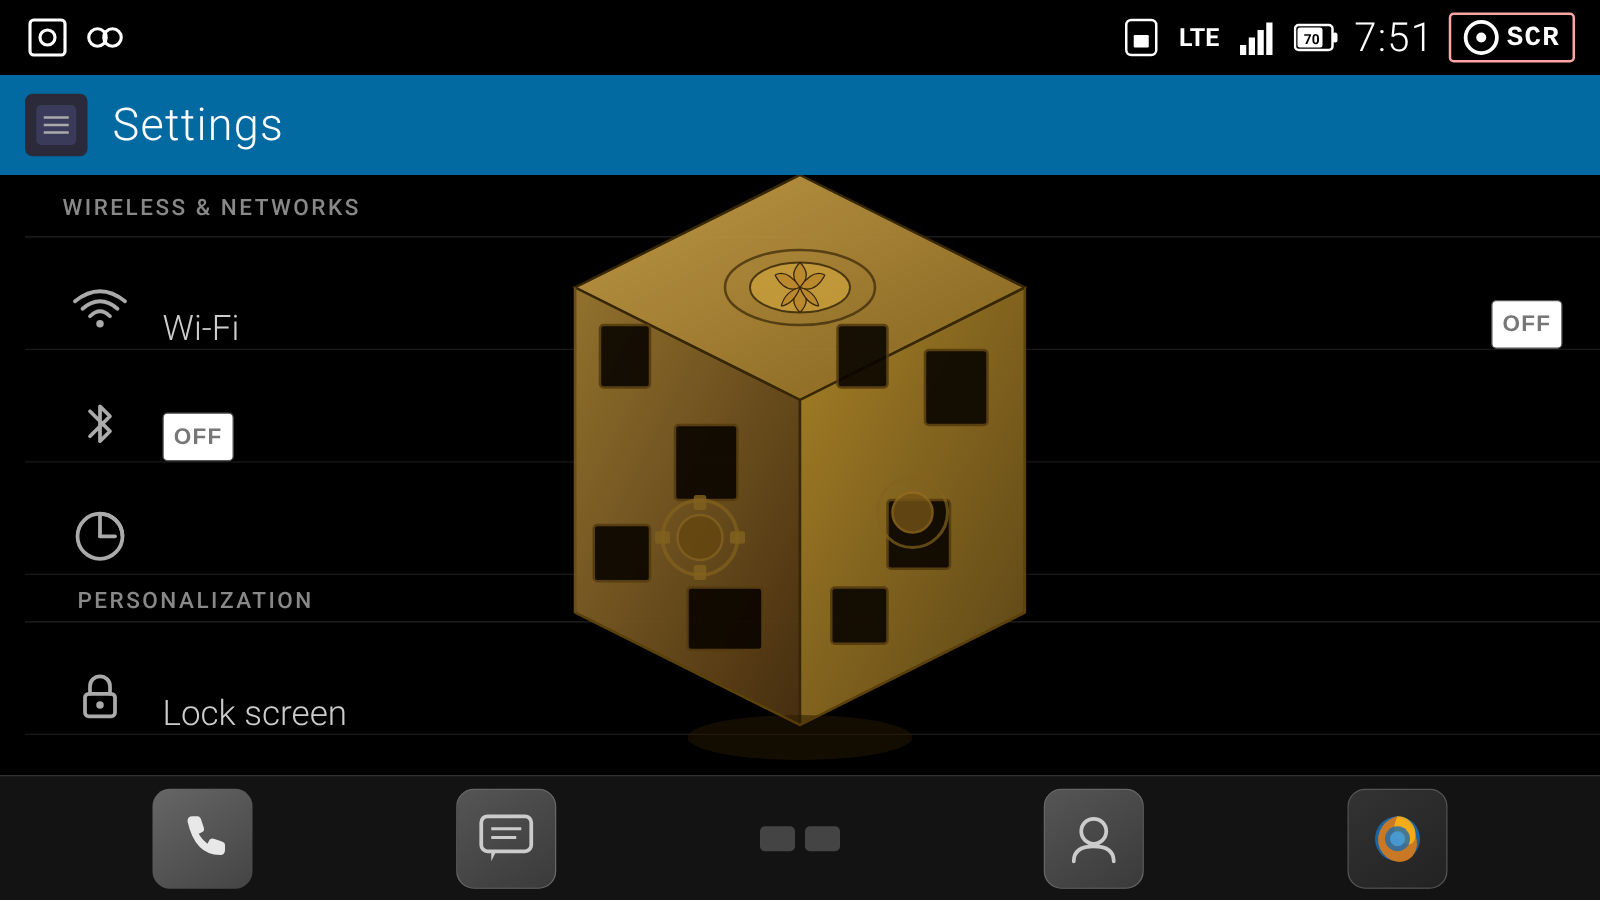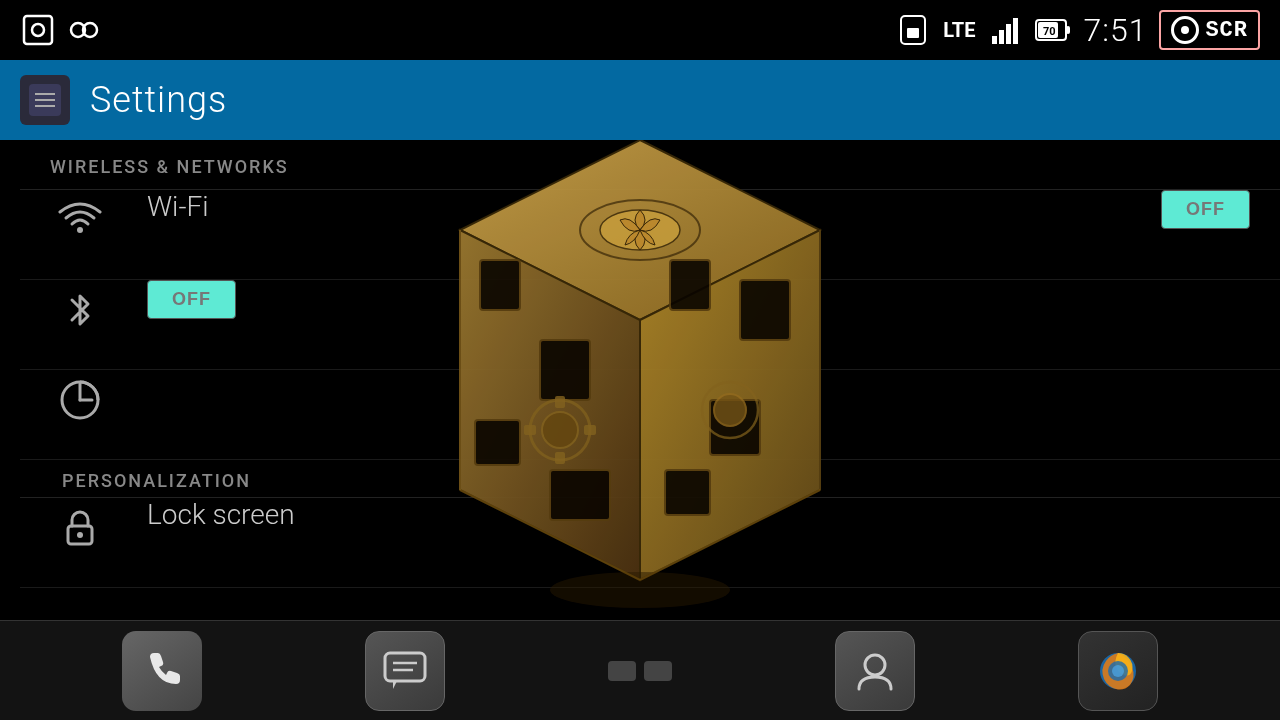--- a/index.html
+++ b/index.html
@@ -135,50 +135,49 @@
       font-size: 18px;
       font-weight: 500;
       color: #888;
       letter-spacing: 2px;
       border-bottom: 1px solid #222;
     }
 
     
     .settings-item {
       display: flex;
-      align-items: flex-start;
+      align-items: flex-end;
       padding: 0 30px;
       height: 90px;
       border-bottom: 1px solid #1a1a1a;
       position: relative;
-      gap: 17px;
     }
 
     .settings-item-icon {
       width: 60px;
       height: 60px;
       display: flex;
       align-items: center;
       justify-content: center;
       margin-right: 20px;
       flex-shrink: 0;
     }
 
     .settings-item-text {
       font-size: 28px;
       font-weight: 300;
       color: #ccc;
       flex: 1;
     }
 
     .toggle-btn {
-      background: #5eead4;
+      background: #ffffff;
       border: 1px solid #555;
       color: #777;
-      padding: 8px 24px;
+      padding: 8px 8px;
       font-size: 18px;
       font-weight: bold;
       border-radius: 4px;
       letter-spacing: 1px;
     }
 
     
     #cube-overlay {
       position: absolute;
       top: 0;

